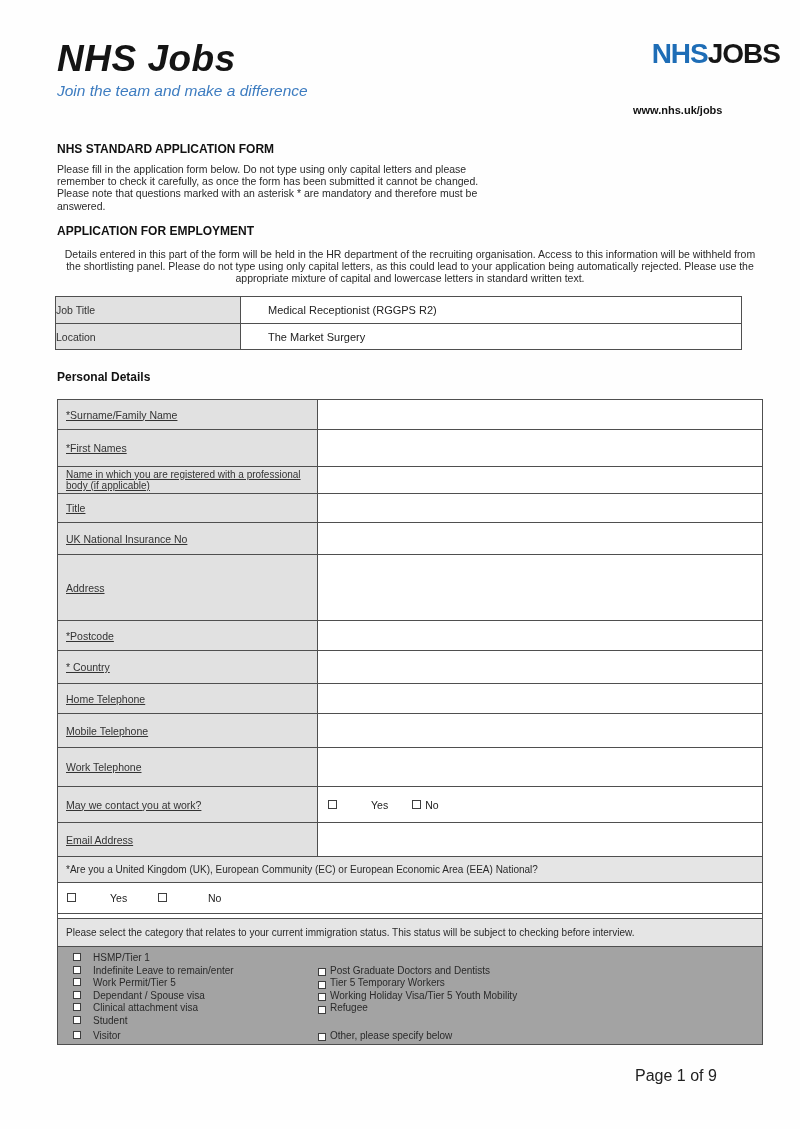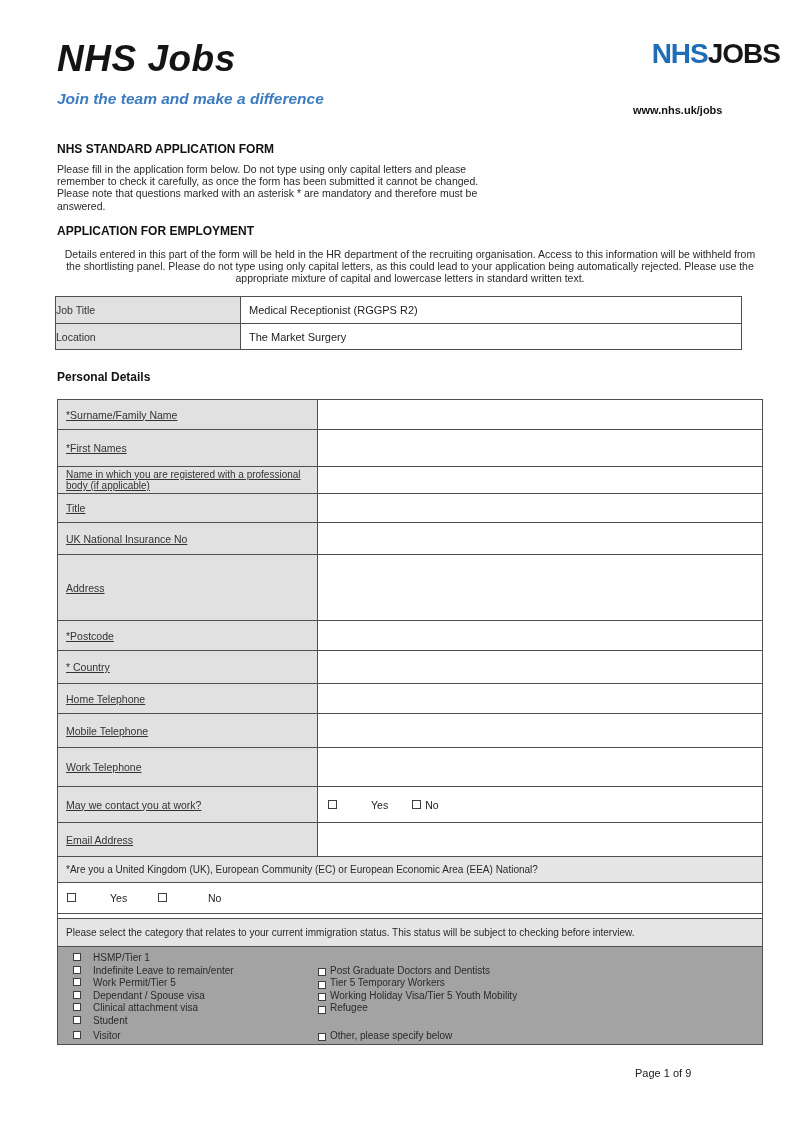--- a/index.html
+++ b/index.html
@@ -5,21 +5,21 @@
   * { margin:0; padding:0; box-sizing:border-box; }
   html,body { background:#888; }
   .page {
     position:relative; width:800px; height:1129px; margin:0 auto;
     background:#fefefe; overflow:hidden;
     font-family:"Liberation Sans", sans-serif; color:#222;
   }
   
   .logo-left { position:absolute; left:57px; top:38px; }
   .logo-left .title { font-size:37px; font-weight:700; font-style:italic; color:#141414; letter-spacing:0.5px; }
-  .logo-left .tagline { font-size:15.5px; font-weight:700; font-style:italic; color:#3d7cc0; margin-top:10px; }
+  .logo-left .tagline { font-size:15.5px; font-weight:400; font-style:italic; color:#3d7cc0; margin-top:2px; }
   .logo-right { position:absolute; left:615px; top:38px; width:165px; text-align:right;
     font-size:28px; font-weight:700; letter-spacing:-1px; white-space:nowrap; }
   .logo-right .nhs { color:#1e6db6; }
   .logo-right .jobs { color:#161616; }
   .website { position:absolute; left:633px; top:104px; font-size:11px; font-weight:700; color:#111; }
 
   
   .sec-title { font-size:12px; font-weight:700; color:#111; }
   .body-text { font-size:10.5px; line-height:12.2px; color:#2a2a2a; }
   .intro { position:absolute; left:57px; top:142px; width:460px; }
@@ -27,21 +27,21 @@
   .application { position:absolute; left:57px; top:224px; width:706px; }
   .application .body-text { margin-top:10px;text-align:center; }
 
   
   .job-table { position:absolute; left:55px; top:296px; width:687px; border:1px solid #4f4f4f; }
   .job-row { display:flex; height:26px; }
   .job-row + .job-row { border-top:1px solid #4f4f4f;text-align:center; }
   .job-label { width:185px; background:#e1e1e1; border-right:1px solid #4f4f4f;
     font-size:10.5px; color:#333; display:flex; align-items:center; }
   .job-value { flex:1; background:#fff; font-size:11px; color:#222;
-    display:flex; align-items:center; padding-left:8px; }
+    display:flex; align-items:center; padding-left:27px; }
 
   
   .personal-title { position:absolute; left:57px; top:370px; font-size:12px; font-weight:700; color:#111; }
   .p-table { position:absolute; left:57px; top:399px; width:706px; border:1px solid #4f4f4f; background:#fff; }
   .f-row { display:flex; border-bottom:1px solid #4f4f4f; }
   .f-label { width:260px; background:#e1e1e1; border-right:1px solid #4f4f4f;
     font-size:10.5px; color:#333; display:flex; align-items:center; padding:2px 10px 2px 8px; line-height:12px;text-decoration:underline; }
   .f-value { flex:1; background:#fff; font-size:10.5px; }
   .cb { display:inline-block; width:9px; height:9px; border:1px solid #3e3e3e; background:#fff; vertical-align:middle; }
   .contact-cell { display:flex; align-items:center; padding-left:10px; }
@@ -55,21 +55,21 @@
   .yn-row span.t { position:absolute; top:9px; font-size:10.5px; }
   .spacer { height:5px; background:#fff; border-bottom:1px solid #4f4f4f; }
   .imm-area { position:relative; height:97px; background:#a3a3a3; padding-top:5px; }
   .imm-row { position:relative; height:12.6px; font-size:10px; color:#2a2a2a; }
   .imm-row .cb { width:8px; height:8px; }
   .imm-left-cb { position:absolute; left:15px; top:1px; }
   .imm-left-label { position:absolute; left:35px; top:0; white-space:nowrap; }
   .imm-right { position:absolute; left:260px; top:0; white-space:nowrap; }
   .imm-right .cb { margin-right:4px; position:relative; top:1px; }
 
-  .footer-page { position:absolute; left:635px; top:1067px; font-size:11px; color:#222; }
+  .footer-page { position:absolute; left:635px; top:1067px; font-size:16px; color:#222; }
 </style>
 </head>
 <body>
 
 <div class="page">
 
   <div class="logo-left">
     <div class="title">NHS Jobs</div>
     <div class="tagline">Join the team and make a difference</div>
   </div>

